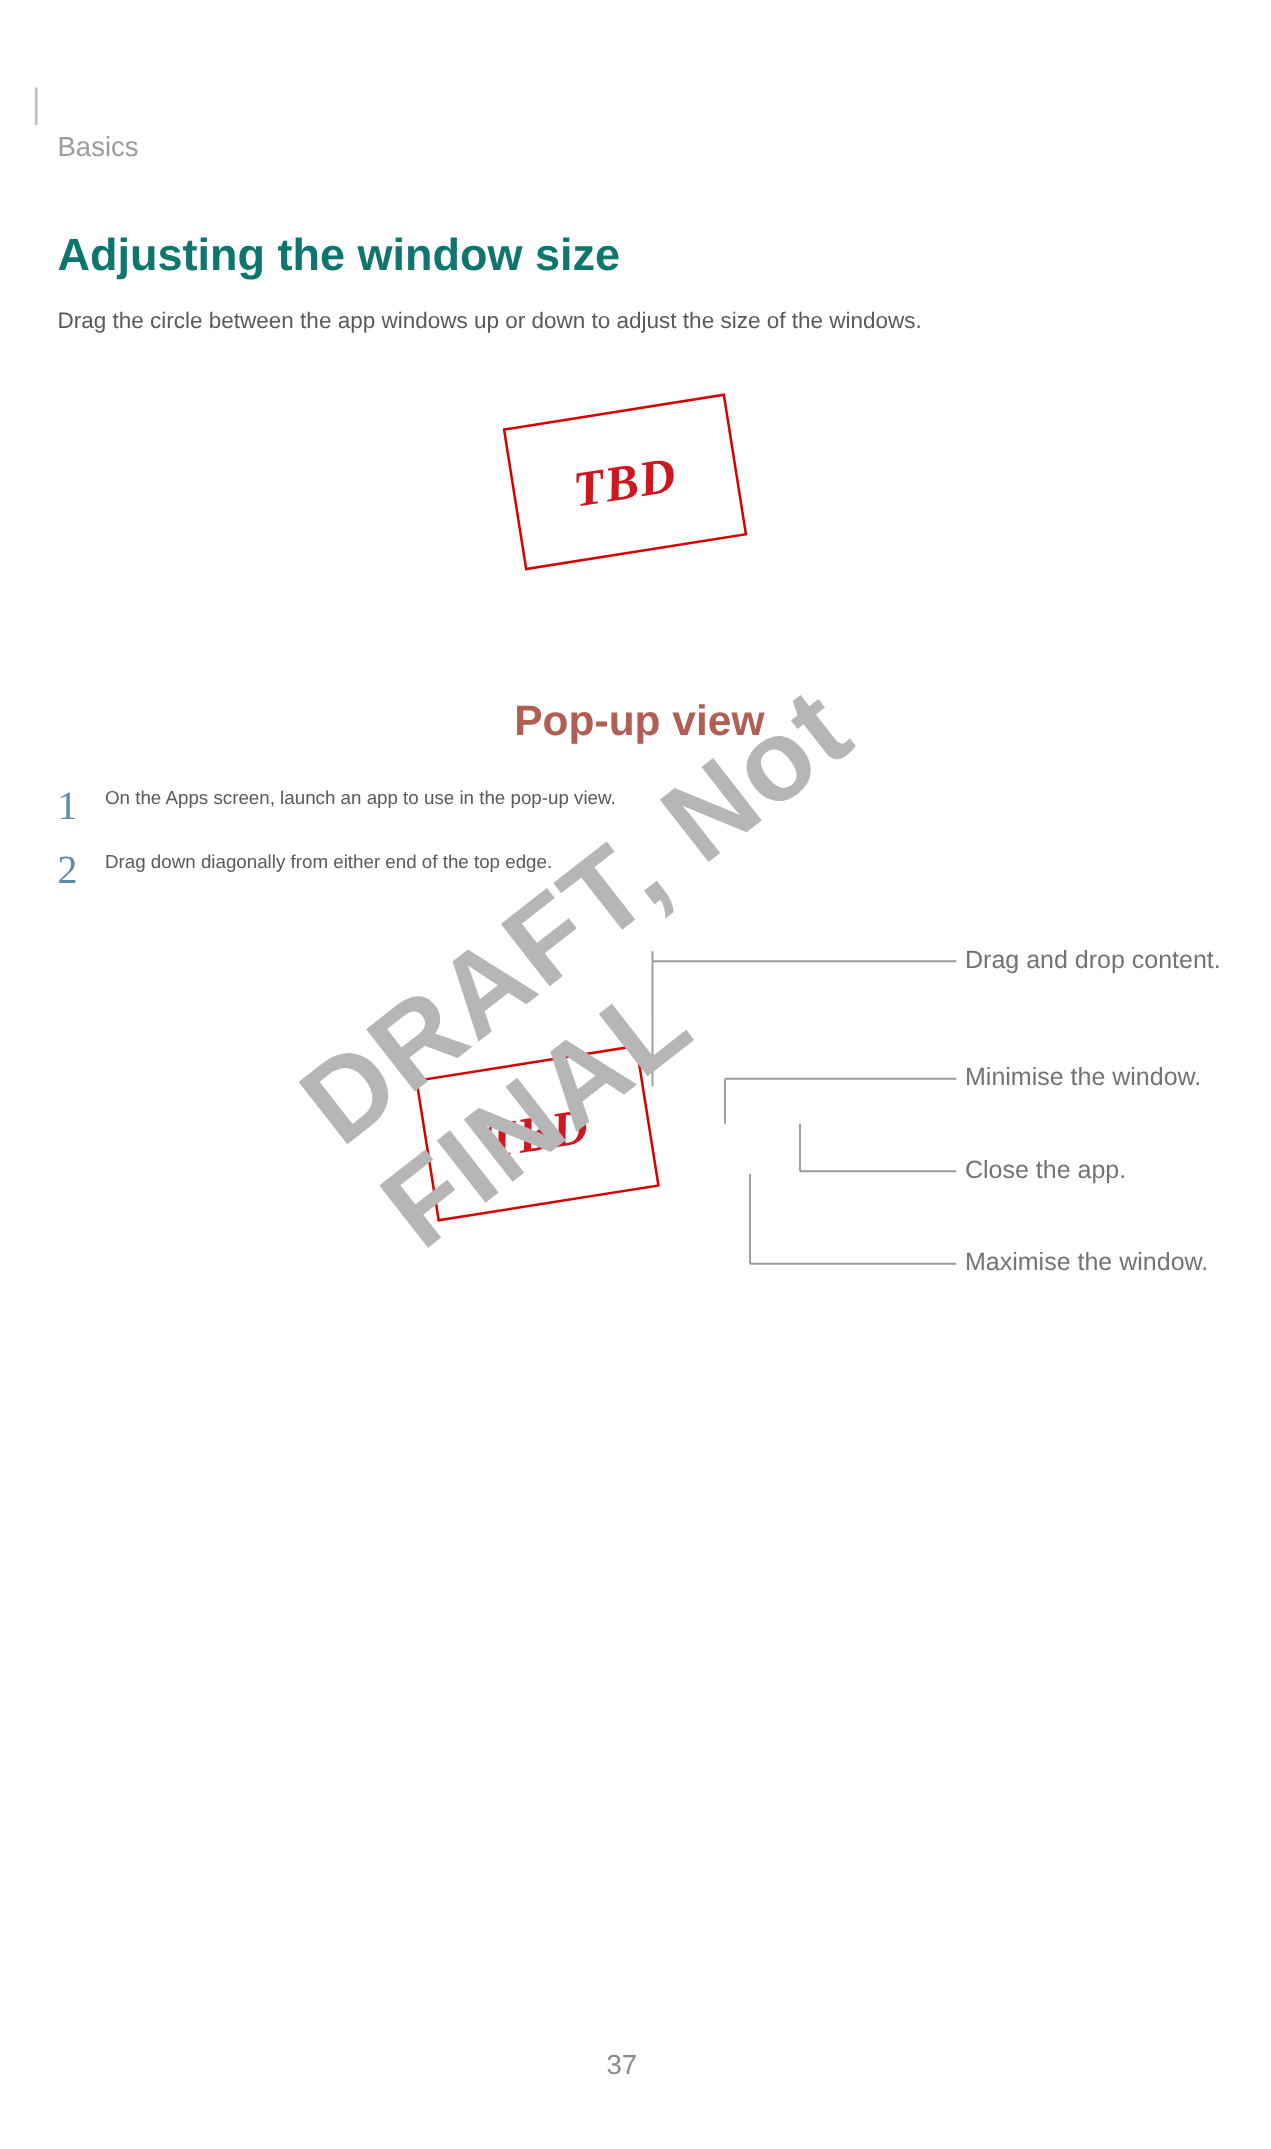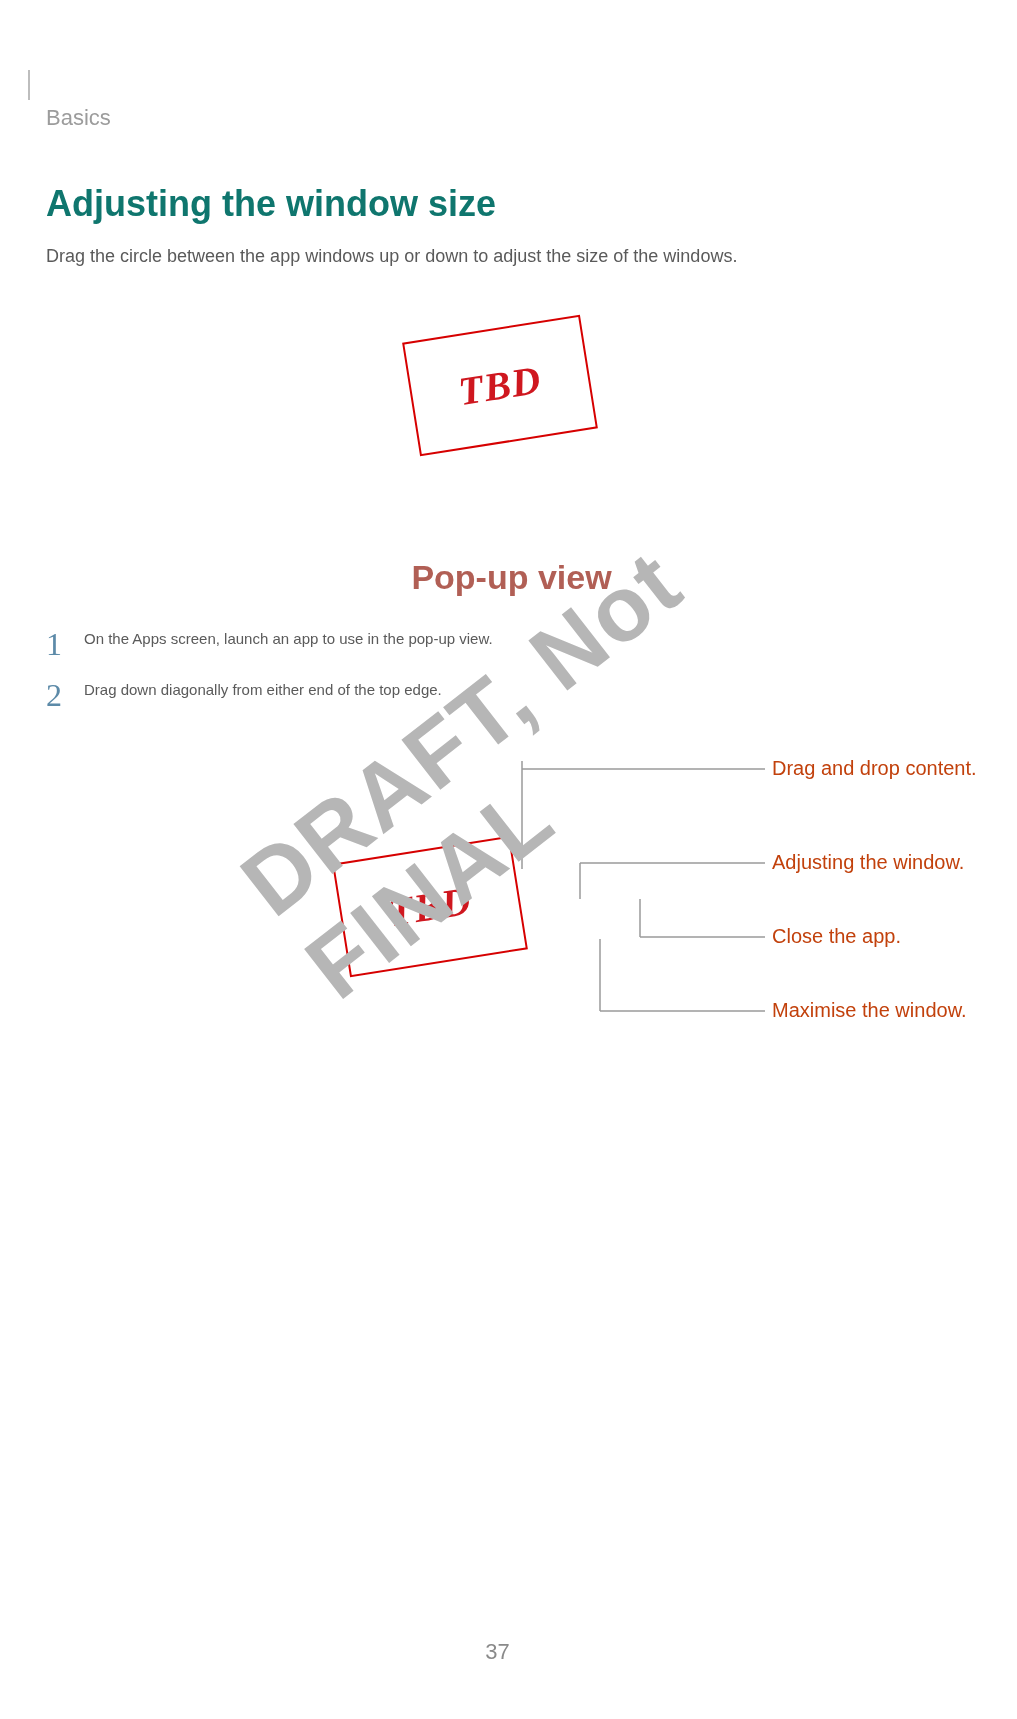--- a/index.html
+++ b/index.html
@@ -114,21 +114,21 @@
     height: 380px;
   }
   .tbd-2 {
     top: 120px;
     left: 300px;
     transform: rotate(-9deg);
   }
   .callout {
     position: absolute;
     font-size: 20px;
-    color: #c2410c;
+    color: #737373;
     white-space: nowrap;
   }
   .c-drag { top: 28px; left: 732px; }
   .c-min  { top: 122px; left: 732px; }
   .c-close{ top: 196px; left: 732px; }
   .c-max  { top: 270px; left: 732px; }
   .watermark {
     position: absolute;
     left: 200px;
     top: 580px;
@@ -198,21 +198,21 @@
 
       <line x1="560" y1="210" x2="560" y2="282" stroke="#9a9a9a" stroke-width="1.5"></line>
       <line x1="560" y1="282" x2="725" y2="282" stroke="#9a9a9a" stroke-width="1.5"></line>
     </svg>
 
     <div class="tbd-box tbd-2">
       <span class="tbd-label">TBD</span>
     </div>
 
     <div class="callout c-drag">Drag and drop content.</div>
-    <div class="callout c-min">Adjusting the window.</div>
+    <div class="callout c-min">Minimise the window.</div>
     <div class="callout c-close">Close the app.</div>
     <div class="callout c-max">Maximise the window.</div>
   </div>
 
   <div class="watermark">DRAFT, Not FINAL</div>
 
   <div class="page-num">37</div>
 </div>
 
 </body></html>

